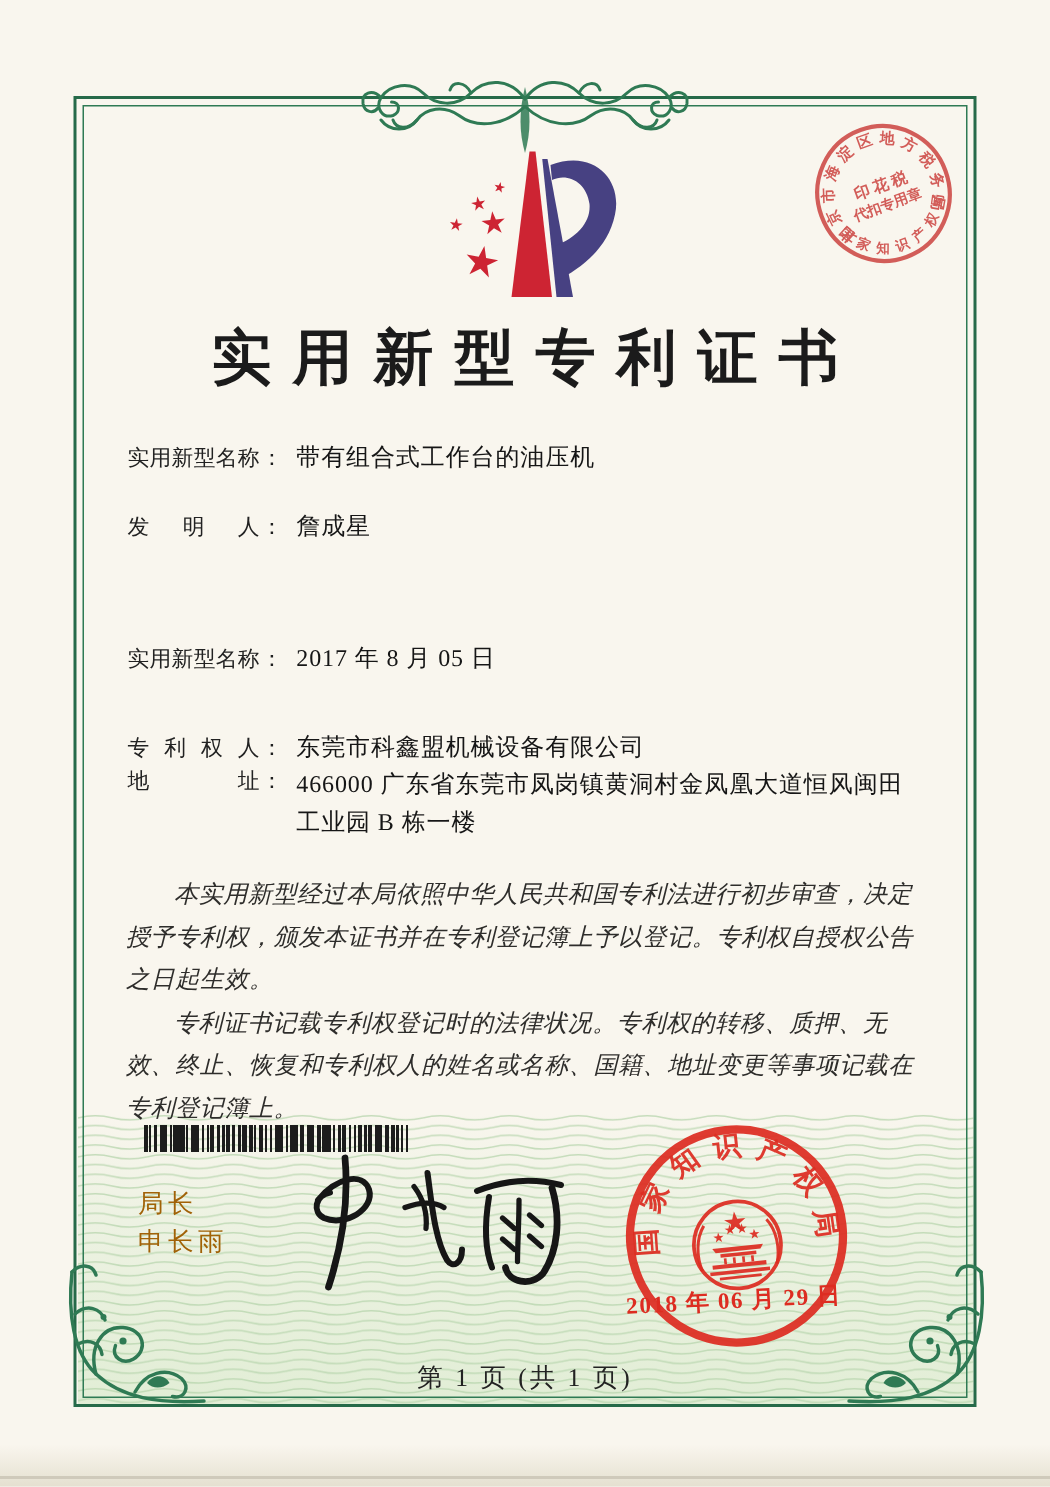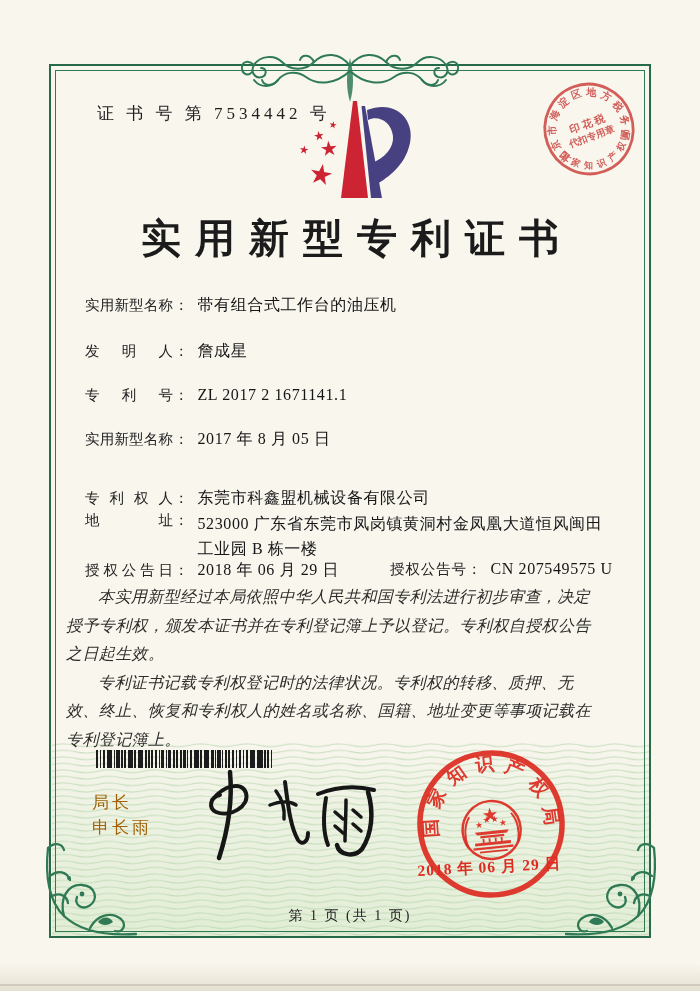--- a/index.html
+++ b/index.html
@@ -35,36 +35,36 @@
   .title{position:absolute;left:0;top:211px;width:100%;text-align:center;
     font-size:40px;font-weight:600;letter-spacing:14px;text-indent:14px;color:#1b1b1b;}
   
   .field-row{position:absolute;left:85px;white-space:nowrap;font-size:16px;}
   .flabel{display:inline-block;width:88px;font-size:14.5px;text-align:justify;text-align-last:justify;color:#222;}
   .fcolon{font-size:14.5px;margin:0 9px 0 1px;}
   .fvalue{font-size:16px;letter-spacing:.6px;color:#161616;}
   .fvalue-block{display:inline-block;vertical-align:top;white-space:normal;width:420px;line-height:25px;}
   .pair2{position:absolute;left:305px;top:0;}
   
-  .body-text{position:absolute;left:66px;top:583px;width:534px;
+  .body-text{position:absolute;left:84px;top:583px;width:534px;
     font-style:italic;font-size:16px;line-height:28.5px;letter-spacing:.4px;color:var(--ink-soft);}
   .body-text p{text-indent:2em;}
   
   .barcode{position:absolute;left:96px;top:750px;width:176px;height:18px;
     background:
       repeating-linear-gradient(90deg,#1c1c1c 0 1.5px,transparent 1.5px 3.5px),
       repeating-linear-gradient(90deg,#1c1c1c 0 1px,transparent 1px 6.5px),
       repeating-linear-gradient(90deg,#1c1c1c 0 2.5px,transparent 2.5px 11px);}
   .signer{position:absolute;left:92px;font-family:"Liberation Sans","DejaVu Sans",sans-serif;
     font-size:17px;letter-spacing:3px;color:#a16207;}
   .signer.t1{top:791px;} .signer.t2{top:816px;}
   .signature{position:absolute;left:188px;top:760px;}
   .seal{position:absolute;left:405px;top:738px;}
   .footer{position:absolute;left:0;top:907px;width:100%;text-align:center;
-    font-size:14px;letter-spacing:2px;color:#222;}
+    font-size:17px;letter-spacing:2px;color:#222;}
   .scan-edge{position:absolute;left:0;right:0;bottom:0;height:28px;
     background:linear-gradient(rgba(233,228,214,0),#e5e0d0);}
   .scan-line{position:absolute;left:0;right:0;bottom:5px;height:2px;background:#cfcabb;}
   
   svg text{font-family:"Liberation Serif","DejaVu Serif",serif;}
   .stamp-ink{stroke:var(--red-stamp);}
   .stamp-arc text,.stamp-center{fill:var(--red-stamp);font-weight:700;}
   .stamp-arc-top text{font-size:10px;}
   .stamp-arc-bottom text{font-size:9px;}
   .seal-ink{stroke:var(--red-seal);}
@@ -141,21 +141,20 @@
       <path d="M14,62 C22,58 29,62 30,69"></path>
       <path d="M10,14 C16,8 24,9 26,16"></path>
     </g>
     <g class="green-fill">
       <circle cx="44" cy="60" r="2.4"></circle>
       <circle cx="31" cy="44" r="2"></circle>
       <path d="M60,88 C64,82 72,82 75,88 C70,92 64,92 60,88 Z"></path>
     </g>
   </svg>
 
-  <div class="cert-no">证 书 号 第 7534442 号</div>
 
   <svg class="logo" width="130" height="114" viewBox="0 0 130 114">
     <defs>
       <path id="st" d="M0,-10 L2.25,-3.09 L9.51,-3.09 L3.63,1.18 L5.88,8.09 L0,3.82 L-5.88,8.09 L-3.63,1.18 L-9.51,-3.09 L-2.25,-3.09 Z"></path>
     </defs>
     <polygon points="63,5 67,5 78,102 51,102" fill="var(--logo-red)"></polygon>
     <polygon points="71.5,10 75,10 92,102 81,102" fill="var(--logo-navy)"></polygon>
     <path d="M77,14 C106,3 125,24 120,47 C115,71 96,83 82,91 L80,68 C95,62 104,52 103,40 C101,25 88,19 78,24 Z" fill="var(--logo-navy)"></path>
     <g fill="var(--logo-red)">
       <use href="#st" transform="translate(43,29) scale(0.38) rotate(12)"></use>
@@ -197,37 +196,28 @@
   </svg>
 
   <div class="title">实用新型专利证书</div>
 
   <div class="field-row" style="top:341px">
     <span class="flabel">发明人</span><span class="fcolon">：</span><span class="fvalue">詹成星</span>
   </div>
   <div class="field-row" style="top:295px">
     <span class="flabel">实用新型名称</span><span class="fcolon">：</span><span class="fvalue">带有组合式工作台的油压机</span>
   </div>
-  <div class="field-row" style="top:386px">
-    <span class="flabel">专利号</span><span class="fcolon">：</span><span class="fvalue">ZL 2017 2 1671141.1</span>
-  </div>
   <div class="field-row" style="top:429px">
     <span class="flabel">实用新型名称</span><span class="fcolon">：</span><span class="fvalue">2017 年 8 月 05 日</span>
   </div>
   <div class="field-row" style="top:488px">
     <span class="flabel">专利权人</span><span class="fcolon">：</span><span class="fvalue">东莞市科鑫盟机械设备有限公司</span>
   </div>
   <div class="field-row" style="top:511px">
-    <span class="flabel">地址</span><span class="fcolon">：</span><span class="fvalue fvalue-block"><span>523000 广东省东莞市凤岗镇黄洞村金凤凰大道恒风闽田</span><br><span>工业园 B 栋一楼</span></span>
-  </div>
-  <div class="field-row" style="top:560px">
-    <span class="flabel">授权公告日</span><span class="fcolon">：</span><span class="fvalue">2018 年 06 月 29 日</span>
-    <span class="pair2">
-      <span class="flabel" style="width:76px">授权公告号</span><span class="fcolon">：</span><span class="fvalue">CN 207549575 U</span>
-    </span>
+    <span class="flabel">地址</span><span class="fcolon">：</span><span class="fvalue fvalue-block"><span>466000 广东省东莞市凤岗镇黄洞村金凤凰大道恒风闽田</span><br><span>工业园 B 栋一楼</span></span>
   </div>
 
   <div class="body-text">
     <p>本实用新型经过本局依照中华人民共和国专利法进行初步审查，决定授予专利权，颁发本证书并在专利登记簿上予以登记。专利权自授权公告之日起生效。</p>
     <p>专利证书记载专利权登记时的法律状况。专利权的转移、质押、无效、终止、恢复和专利权人的姓名或名称、国籍、地址变更等事项记载在专利登记簿上。</p>
   </div>
 
   <div class="barcode"></div>
 
   <div class="signer t1">局长</div>

